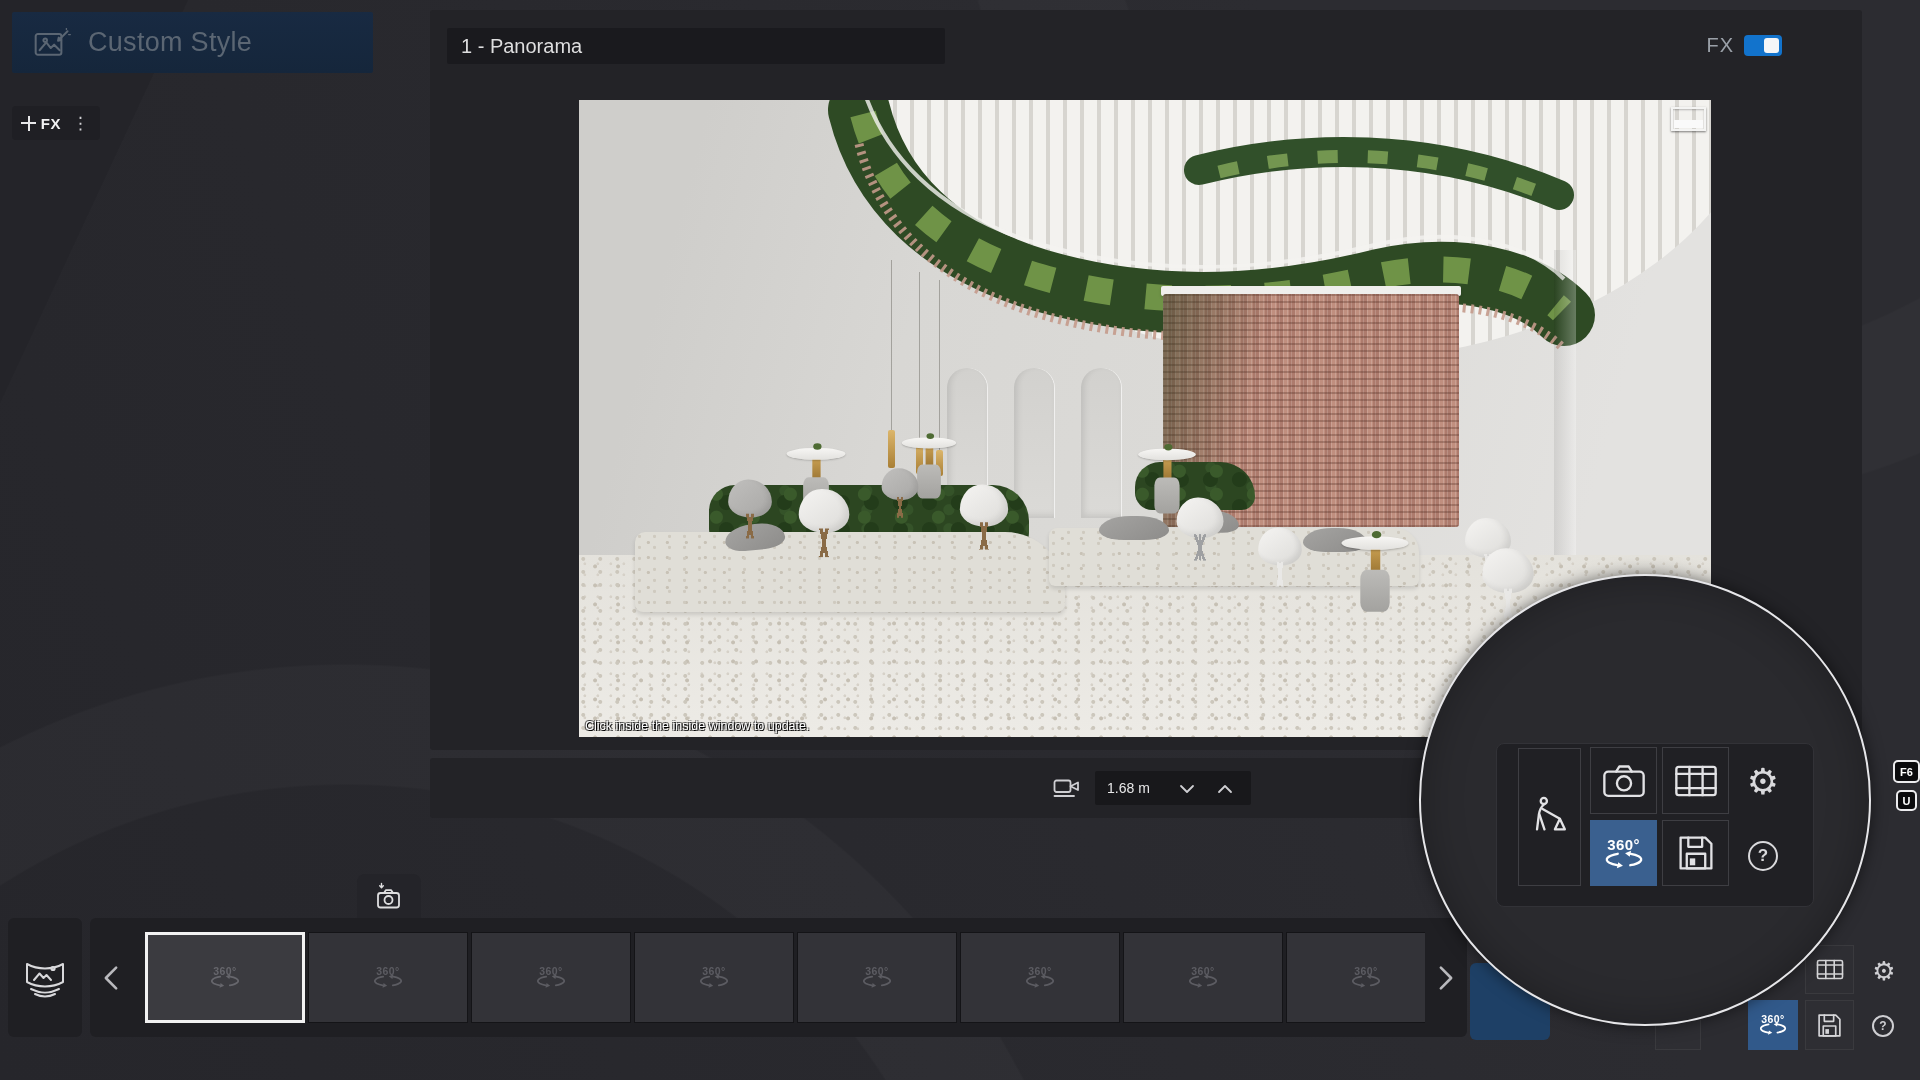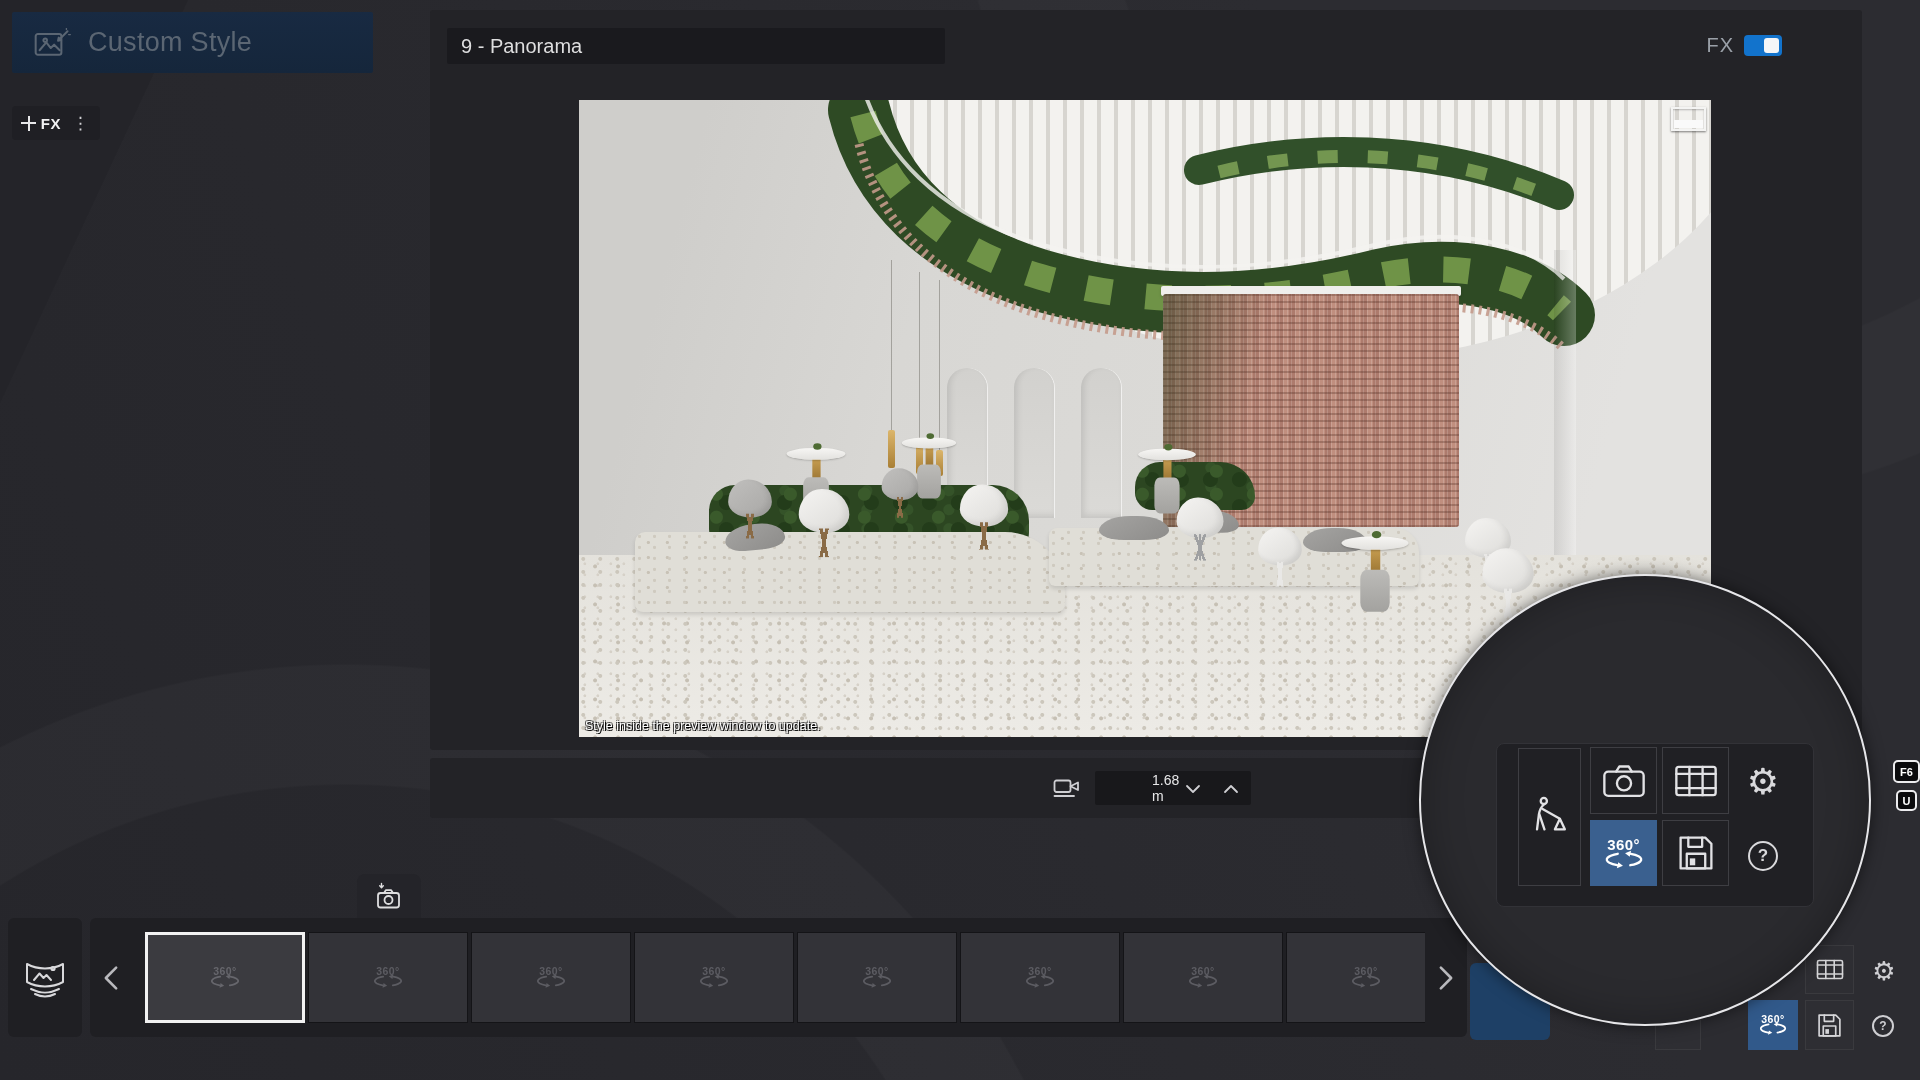--- a/index.html
+++ b/index.html
@@ -99,21 +99,21 @@
   .hint{ position:absolute; left:6px; bottom:4px; color:#fff; font-size:12.5px;
     text-shadow:1px 1px 0 #000, -1px -1px 0 rgba(0,0,0,.55), 1px -1px 0 rgba(0,0,0,.55), -1px 1px 0 rgba(0,0,0,.55); }
   .screen-toggle{ position:absolute; right:5px; top:7px; width:35px; height:24px; border:2px solid #f4f4f3;
     box-shadow:0 1px 2px rgba(0,0,0,.5), inset 0 1px 2px rgba(0,0,0,.25); cursor:pointer; }
   .screen-toggle::after{ content:""; position:absolute; left:1px; right:1px; bottom:1px; height:8px; background:#fafafa; }
 
   
   .bottom-bar{ position:absolute; left:430px; top:758px; width:1432px; height:60px; background:#232327; border-radius:3px; }
   .height-group{ position:absolute; left:623px; top:13px; display:flex; align-items:center; gap:12px; color:#cfcfd3; }
   .value-box{ width:156px; height:34px; background:#18181b; border-radius:2px; display:flex; align-items:center; padding:0 12px; }
-  .value-box .val{ font-size:14px; color:#e8e8e9; flex:1;margin-left:45px; }
+  .value-box .val{ font-size:14px; color:#e8e8e9; flex:1; }
   .chev-btn{ padding:4px 6px; cursor:pointer; color:#cfcfd3; }
 
   
   .keycap{ position:absolute; background:#0b0b0d; border:2px solid #ececee; border-radius:5px; color:#fff;
     font-size:11px; font-weight:bold; display:flex; align-items:center; justify-content:center; }
   .keycap.f6{ left:1893px; top:760px; width:27px; height:23px; }
   .keycap.u{ left:1896px; top:790px; width:21px; height:21px; }
 
   
   .sbtn{ position:absolute; border:1px solid #3a3a3e; background:rgba(255,255,255,.01); display:flex;
@@ -170,21 +170,21 @@
     <span class="lbl">Custom Style</span>
   </div>
 
   <div class="fx-add">
     <span class="plus-ic"></span>
     <span class="lbl">FX</span>
     <span class="kebab">⋮</span>
   </div>
 
   <div class="main-panel">
-    <div class="clip-title">9 - Panorama</div>
+    <div class="clip-title">1 - Panorama</div>
 
     <div class="fx-toggle-group">
       <span class="lbl">FX</span>
       <div class="toggle">
           <div class="knob"></div>
         </div>
     </div>
 
     <div class="preview">
       <div class="ceiling"></div>
@@ -273,21 +273,21 @@
       <div class="chair white-leg" style="left:886px; top:418px; transform:scale(1.0);">
           <div class="shell"></div>
           <div class="legs"></div>
         </div>
       <div class="chair white-leg" style="left:906px; top:452px; transform:scale(1.12);">
           <div class="shell"></div>
           <div class="legs"></div>
         </div>
 
       <div class="screen-toggle"></div>
-      <span class="hint">Style inside the preview window to update.</span>
+      <span class="hint">Click inside the inside window to update.</span>
     </div>
   </div>
 
   <div class="bottom-bar">
     <div class="height-group">
       <svg class="ic" width="30" height="22" viewBox="0 0 30 20" style="color:#cfcfd3">
         <rect x="1.5" y="2.5" width="16" height="11.5" rx="2"></rect>
         <path d="M17.5 8.2 L25 4.5 V12 L17.5 8.2 Z"></path>
         <line x1="1.5" y1="18" x2="21" y2="18"></line>
       </svg>

